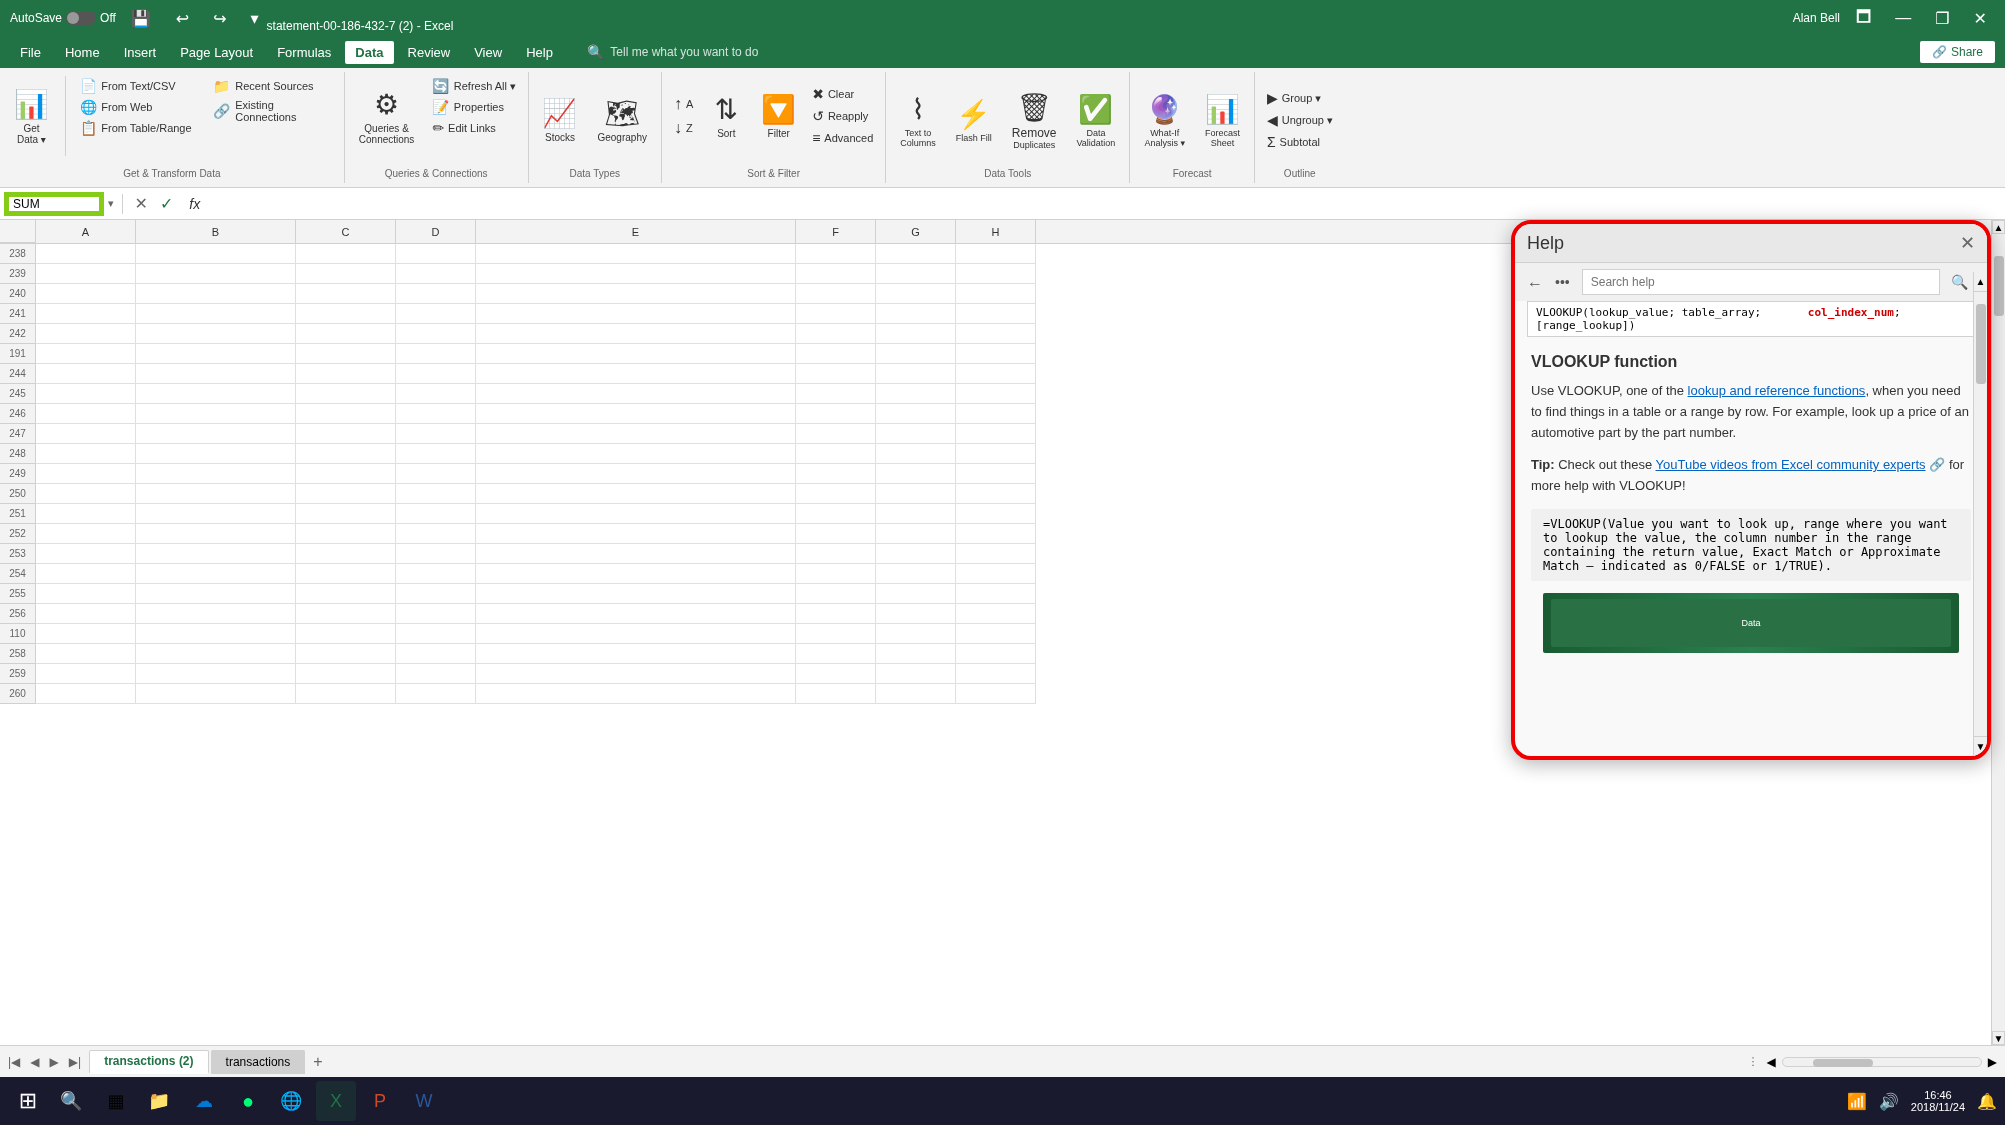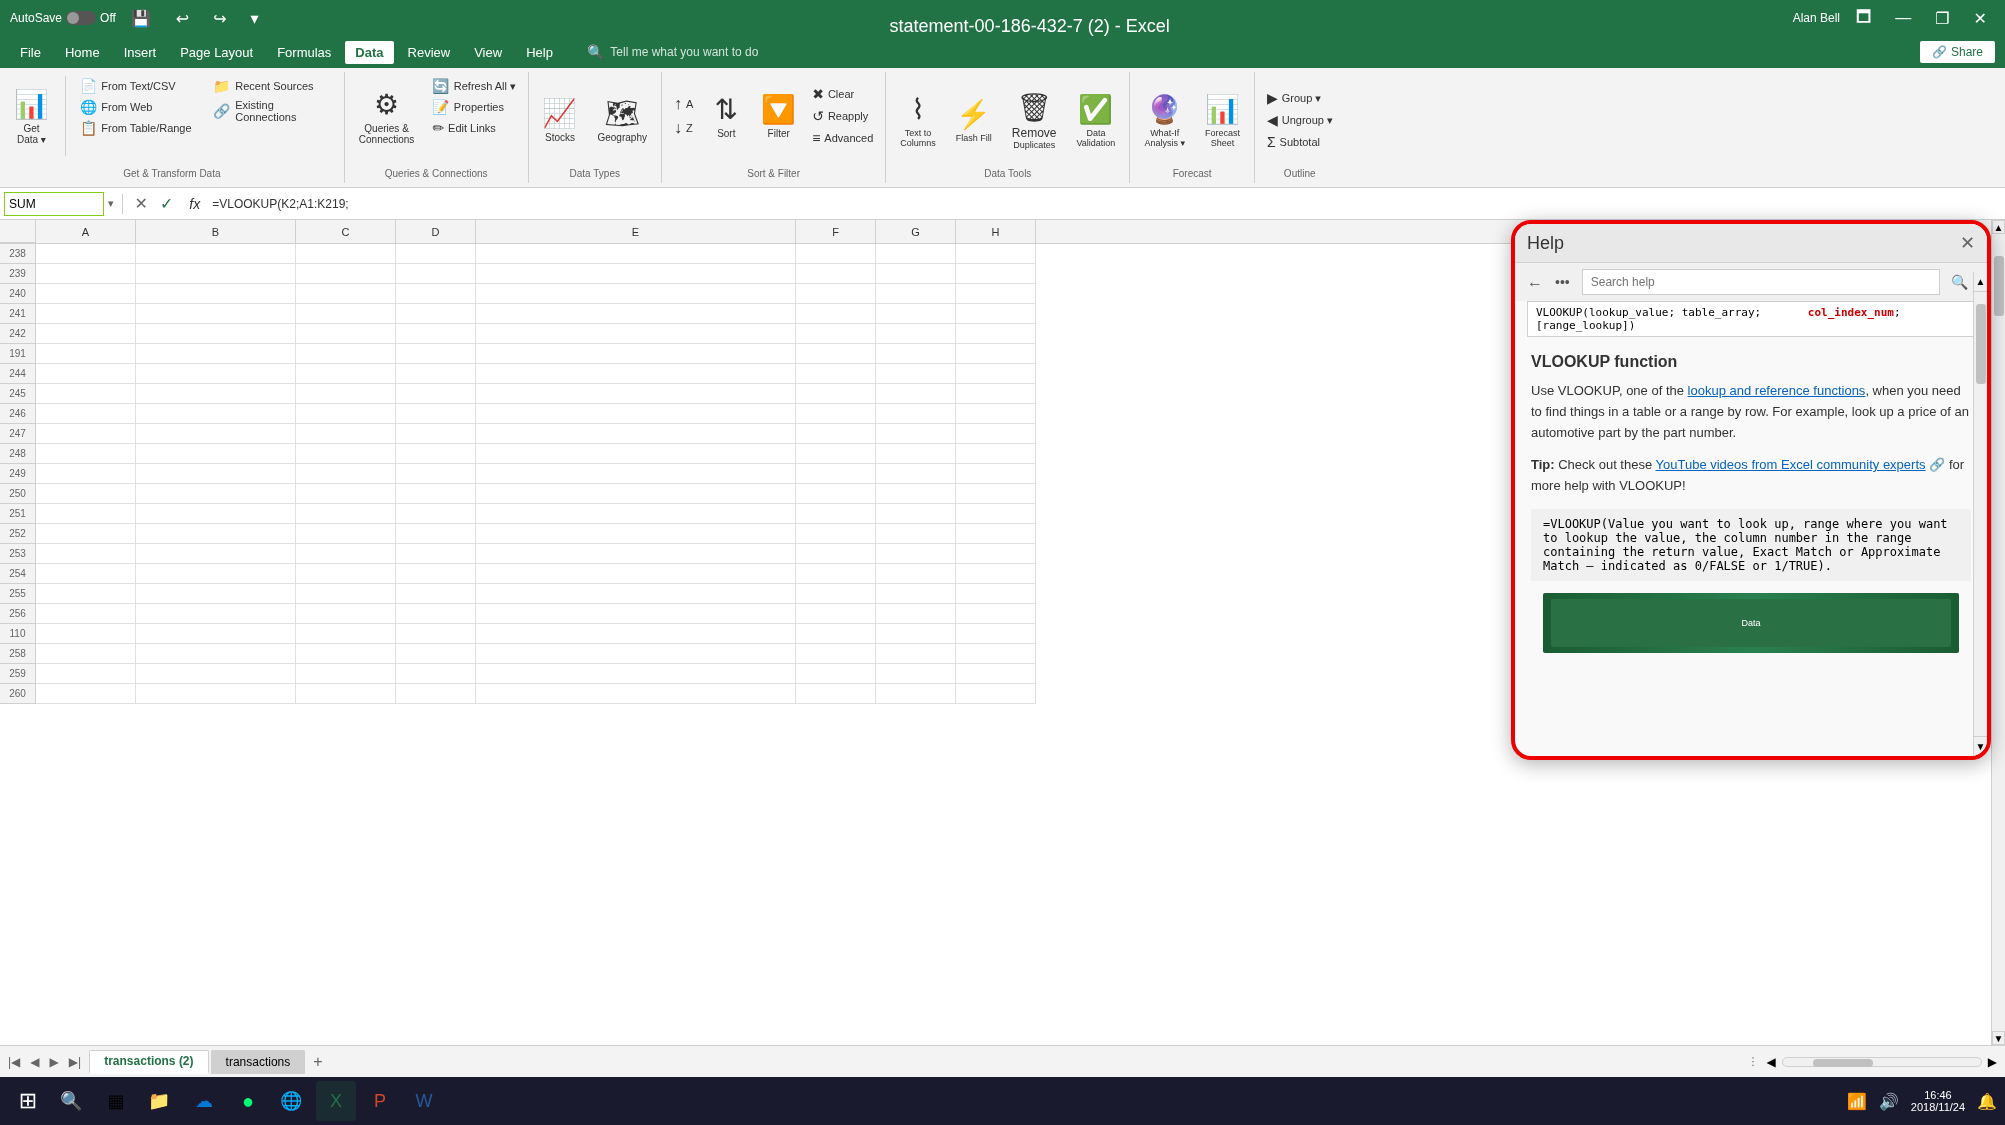--- a/index.html
+++ b/index.html
@@ -9,21 +9,21 @@
     .title-bar {
       background: #217346;
       color: #fff;
       height: 36px;
       display: flex;
       align-items: center;
       justify-content: space-between;
       padding: 0 10px;
     }
     .title-bar-left { display: flex; align-items: center; gap: 8px; }
-    .title-bar-center { flex: 1; text-align: center; font-size: 18px; margin-top: 16px; }
+    .title-bar-center { flex: 1; font-size: 12px; margin-top: 16px; }
     .title-bar-right { display: flex; align-items: center; gap: 8px; }
     .title-btn { background: none; border: none; color: #fff; font-size: 16px; cursor: pointer; padding: 2px 8px; }
     .autosave-toggle { display: flex; align-items: center; gap: 4px; font-size: 12px; }
     .toggle-switch { width: 30px; height: 14px; background: #555; border-radius: 7px; position: relative; }
     .toggle-knob { width: 12px; height: 12px; background: #999; border-radius: 50%; position: absolute; top: 1px; left: 1px; }
 
     
     .menu-bar {
       background: #217346;
       color: #fff;
@@ -92,21 +92,21 @@
       display: flex;
       align-items: center;
       border-bottom: 1px solid #d0d0d0;
       background: #fff;
       padding: 0 4px;
       gap: 4px;
     }
     .name-box {
       width: 100px;
       height: 24px;
-      border: 1px solid #84cc16;
+      border: 5px solid #84cc16;
       padding: 2px 4px;
       font-size: 12px;
     }
     .formula-bar-divider { width: 1px; height: 20px; background: #d0d0d0; margin: 0 4px; }
     .formula-cancel { cursor: pointer; color: #666; font-size: 16px; padding: 0 4px; }
     .formula-accept { cursor: pointer; color: #217346; font-size: 16px; padding: 0 4px; }
     .formula-fx { font-style: italic; font-size: 14px; color: #333; padding: 0 8px; }
     .formula-input { flex: 1; font-size: 12px; color: #333; }
 
     
@@ -507,21 +507,20 @@
 
 </div>
 
 <div class="formula-bar">
   <input class="name-box" value="SUM" style="">
   <span style="font-size:11px;color:#666;">▾</span>
   <div class="formula-bar-divider"></div>
   <span class="formula-cancel">✕</span>
   <span class="formula-accept">✓</span>
   <span class="formula-fx">fx</span>
-  <span class="formula-input">=VLOOKUP(K2;A1:K219;</span>
 </div>
 
 <div style="display:flex;height:calc(1125px - 36px - 32px - 120px - 32px - 32px - 48px);position:relative;">
 
   <div style="position:absolute;top:0;left:0;right:14px;z-index:10;">
     <div class="col-header-row">
       <div class="col-header-corner"></div>
       <div class="col-header-cell col-a">A</div>
       <div class="col-header-cell col-b">B</div>
       <div class="col-header-cell col-c">C</div>

